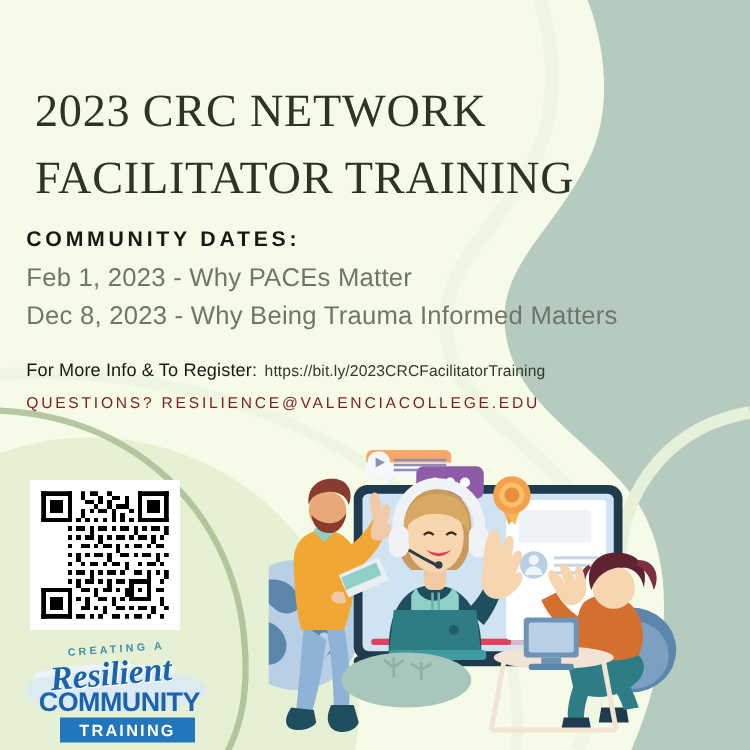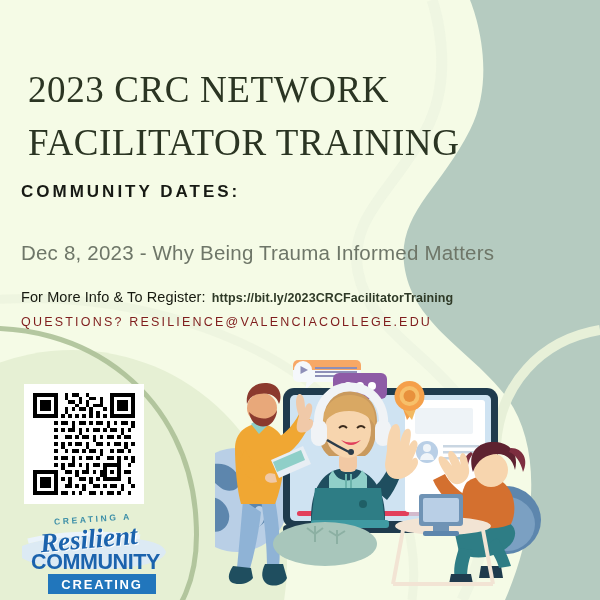--- a/index.html
+++ b/index.html
@@ -42,21 +42,21 @@
 
   
   .register-row{
     position:absolute;left:21px;top:288px;
     white-space:nowrap;
   }
   .register-label{
     font-size:14.5px;font-weight:normal;color:#16190f;letter-spacing:0.1px;
   }
   .register-url{
-    font-size:12.5px;color:#2f3a27;letter-spacing:0.1px;margin-left:6px;font-weight:bold;
+    font-size:12.5px;color:#2f3a27;letter-spacing:0.1px;margin-left:6px;
   }
   .questions{
     position:absolute;left:21px;top:315px;
     font-size:12.5px;letter-spacing:2.2px;color:#7f1d1d;
   }
 
   
   .qr-card{
     position:absolute;left:24px;top:384px;width:120px;height:120px;
     background:#ffffff;
@@ -119,20 +119,21 @@
   </svg>
 
   <div class="content">
 
     <h1 class="headline">
       <span>2023 CRC NETWORK</span>
       <span class="l2">FACILITATOR TRAINING</span>
     </h1>
 
     <div class="dates-label">COMMUNITY DATES:</div>
+    <div class="date-line d1">Feb 1, 2023 - Why PACEs Matter</div>
     <div class="date-line d2">Dec 8, 2023 - Why Being Trauma Informed Matters</div>
 
     <div class="register-row">
       <span class="register-label">For More Info &amp; To Register:</span><span class="register-url">https://bit.ly/2023CRCFacilitatorTraining</span>
     </div>
     <div class="questions">QUESTIONS? RESILIENCE@VALENCIACOLLEGE.EDU</div>
 
     <div class="qr-card">
       <svg class="qr-inner" viewBox="0 0 29 29" xmlns="http://www.w3.org/2000/svg" shape-rendering="crispEdges">
         <rect width="29" height="29" fill="#ffffff"></rect>
@@ -286,21 +287,21 @@
     <div class="logo">
       <svg width="150" height="82" viewBox="0 0 150 82" style="position:absolute;left:0;top:0;" xmlns="http://www.w3.org/2000/svg">
         <path d="M4 34 C 30 24, 70 22, 110 26 C 132 28, 146 32, 148 40
                  C 146 50, 120 56, 86 57 C 50 58, 16 54, 4 46 Z" fill="#dbe9f6" opacity="0.95"></path>
         <path d="M10 29 C 40 21, 84 20, 122 25" fill="none" stroke="#eaf3fb" stroke-width="5"></path>
       </svg>
       <div class="logo-creating">CREATING A</div>
       <div class="logo-resilient">Resilient</div>
       <div class="logo-community">COMMUNITY</div>
       <div class="logo-banner">
-        <div class="logo-network">CREATING</div>
+        <div class="logo-network">TRAINING</div>
       </div>
     </div>
 
     <svg class="illo" viewBox="0 0 385 252" xmlns="http://www.w3.org/2000/svg">
 
       <g>
         <circle cx="22" cy="152" r="52" fill="#b9cfe6"></circle>
         <path d="M-8 118 C 6 112, 20 118, 24 130 C 28 142, 14 146, 6 140 C -2 134, -10 126, -8 118 Z" fill="#5d86ad"></path>
         <path d="M-12 150 C 0 146, 12 154, 14 166 C 16 178, 4 188, -6 182 C -16 176, -18 158, -12 150 Z" fill="#5d86ad"></path>
         <path d="M36 128 C 48 126, 58 136, 58 150 C 58 168, 46 182, 36 180 C 28 178, 28 160, 30 148 C 31 140, 32 130, 36 128 Z" fill="#5d86ad"></path>

